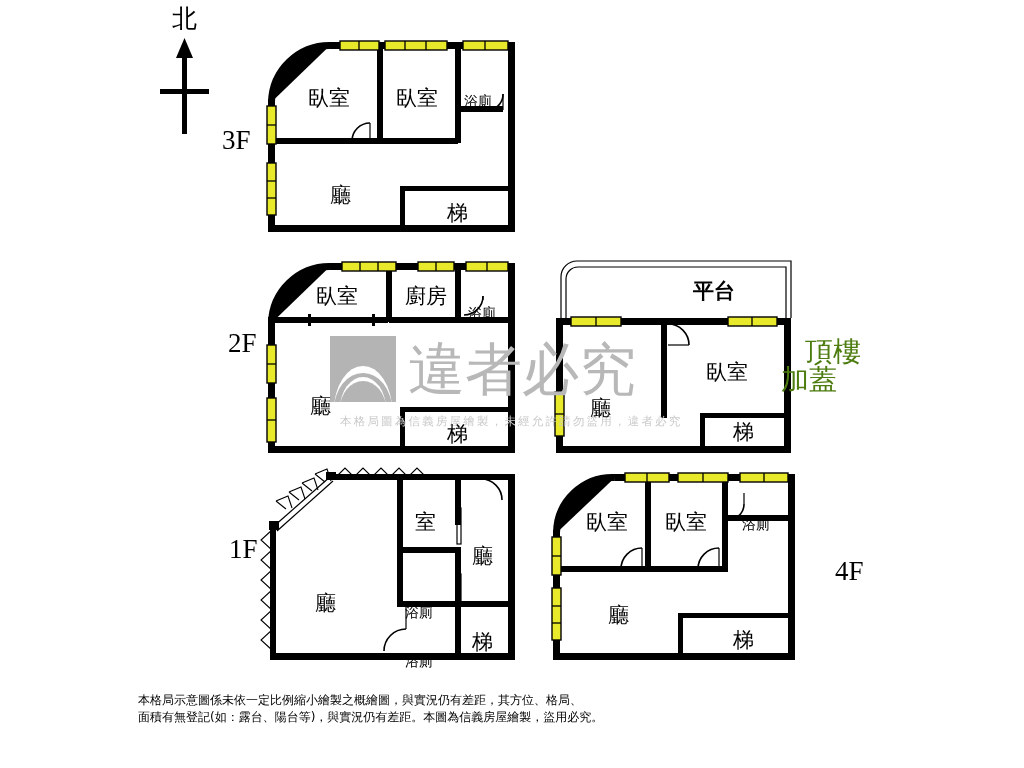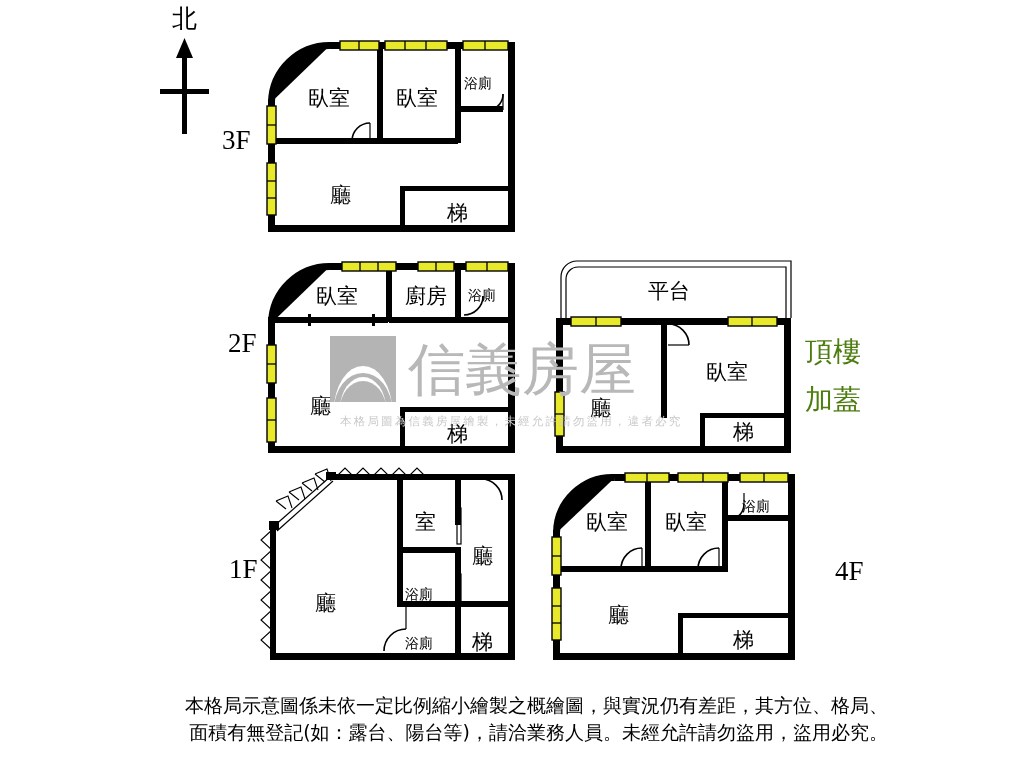--- a/index.html
+++ b/index.html
@@ -31,21 +31,21 @@
   .saw { fill: none; stroke: #000000; stroke-width: 1.1; }
 
   .lbl {
     position: absolute;
     font-family: "DejaVu Sans", "Liberation Sans", sans-serif;
     color: #000000;
     white-space: nowrap;
     line-height: 1;
   }
   .room-lbl { font-size: 21px; letter-spacing: 0px; }
-  .room-lbl-sm { font-size: 14px; }
+  .room-lbl-sm { font-size: 14px; margin-top: 18px; }
   .floor-lbl {
     font-family: "Liberation Serif", "DejaVu Serif", serif;
     font-size: 27px;
     color: #000000;
   }
   .side-lbl {
     font-family: "DejaVu Sans", "Liberation Sans", sans-serif;
     font-size: 28px;
     line-height: 1.18;
     color: #4d7c0f;
@@ -54,24 +54,24 @@
     font-family: "DejaVu Sans", "Liberation Sans", sans-serif;
     font-size: 25px;
     color: #000000;
   }
   #disclaimer {
     position: absolute;
     left: 138px;
     top: 692px;
     width: 750px;
     font-family: "DejaVu Sans", "Liberation Sans", sans-serif;
-    font-size: 19px;
+    font-size: 12px;
     line-height: 1.42;
     color: #000000;
-    text-align: right;
+    text-align: left;
   }
   
   #wm {
     position: absolute;
     left: 330px;
     top: 333px;
     width: 365px;
     height: 72px;
     display: flex;
     align-items: center;
@@ -324,60 +324,60 @@
         <line class="winsep" x1="552" y1="556" x2="561" y2="556"></line>
         <rect class="winbody" x="552" y="588" width="9" height="52"></rect>
         <line class="winsep" x1="552" y1="606" x2="561" y2="606"></line>
         <line class="winsep" x1="552" y1="623" x2="561" y2="623"></line>
       </g>
     </g>
   </svg>
 
   <div id="wm">
     <div id="wm-mark"></div>
-    <div id="wm-text">信義房屋</div>
+    <div id="wm-text">違者必究</div>
   </div>
   <div id="wm-small">本格局圖為信義房屋繪製，未經允許請勿盜用，違者必究</div>
 
   <div class="lbl compass-lbl" style="left:172px; top:6px;">北</div>
 
   <div class="lbl floor-lbl" style="left:222px; top:127px;">3F</div>
   <div class="lbl room-lbl" style="left:308px; top:88px;">臥室</div>
   <div class="lbl room-lbl" style="left:396px; top:88px;">臥室</div>
   <div class="lbl room-lbl-sm" style="left:464px; top:76px;">浴廁</div>
   <div class="lbl room-lbl" style="left:330px; top:185px;">廳</div>
   <div class="lbl room-lbl" style="left:447px; top:203px;">梯</div>
 
   <div class="lbl floor-lbl" style="left:228px; top:330px;">2F</div>
   <div class="lbl room-lbl" style="left:316px; top:286px;">臥室</div>
   <div class="lbl room-lbl" style="left:405px; top:286px;">廚房</div>
   <div class="lbl room-lbl-sm" style="left:468px; top:288px;">浴廁</div>
   <div class="lbl room-lbl" style="left:310px; top:396px;">廳</div>
   <div class="lbl room-lbl" style="left:447px; top:424px;">梯</div>
 
-  <div class="lbl room-lbl" style="left:648px; top:281px;">平台</div>
+  <div class="lbl room-lbl" style="left:693px; top:281px;font-weight:bold;">平台</div>
   <div class="lbl room-lbl" style="left:706px; top:362px;">臥室</div>
   <div class="lbl room-lbl" style="left:590px; top:398px;">廳</div>
   <div class="lbl room-lbl" style="left:733px; top:422px;">梯</div>
   <div class="lbl side-lbl" style="left:805px; top:335px;">頂樓</div>
-  <div class="lbl side-lbl" style="left:805px; top:363px;margin-top:20px;">加蓋</div>
-
-  <div class="lbl floor-lbl" style="left:229px; top:556px;">1F</div>
+  <div class="lbl side-lbl" style="left:781px; top:363px;">加蓋</div>
+
+  <div class="lbl floor-lbl" style="left:229px; top:536px;">1F</div>
   <div class="lbl room-lbl" style="left:415px; top:512px;">室</div>
   <div class="lbl room-lbl" style="left:472px; top:546px;">廳</div>
   <div class="lbl room-lbl" style="left:315px; top:593px;">廳</div>
   <div class="lbl room-lbl-sm" style="left:405px; top:587px;">浴廁</div>
   <div class="lbl room-lbl-sm" style="left:405px; top:636px;">浴廁</div>
   <div class="lbl room-lbl" style="left:472px; top:632px;">梯</div>
 
   <div class="lbl floor-lbl" style="left:810px; top:558px;margin-left:25px;">4F</div>
   <div class="lbl room-lbl" style="left:586px; top:512px;">臥室</div>
   <div class="lbl room-lbl" style="left:665px; top:512px;">臥室</div>
   <div class="lbl room-lbl-sm" style="left:742px; top:499px;">浴廁</div>
   <div class="lbl room-lbl" style="left:608px; top:605px;">廳</div>
   <div class="lbl room-lbl" style="left:733px; top:630px;">梯</div>
 
   <div id="disclaimer">
     <div>本格局示意圖係未依一定比例縮小繪製之概繪圖，與實況仍有差距，其方位、格局、</div>
-    <div>面積有無登記(如：露台、陽台等)，請洽業務人員。未經允許請勿盜用，盜用必究。</div>
+    <div>面積有無登記(如：露台、陽台等)，與實況仍有差距。本圖為信義房屋繪製，盜用必究。</div>
   </div>
 
 </div>
 
 </body></html>

